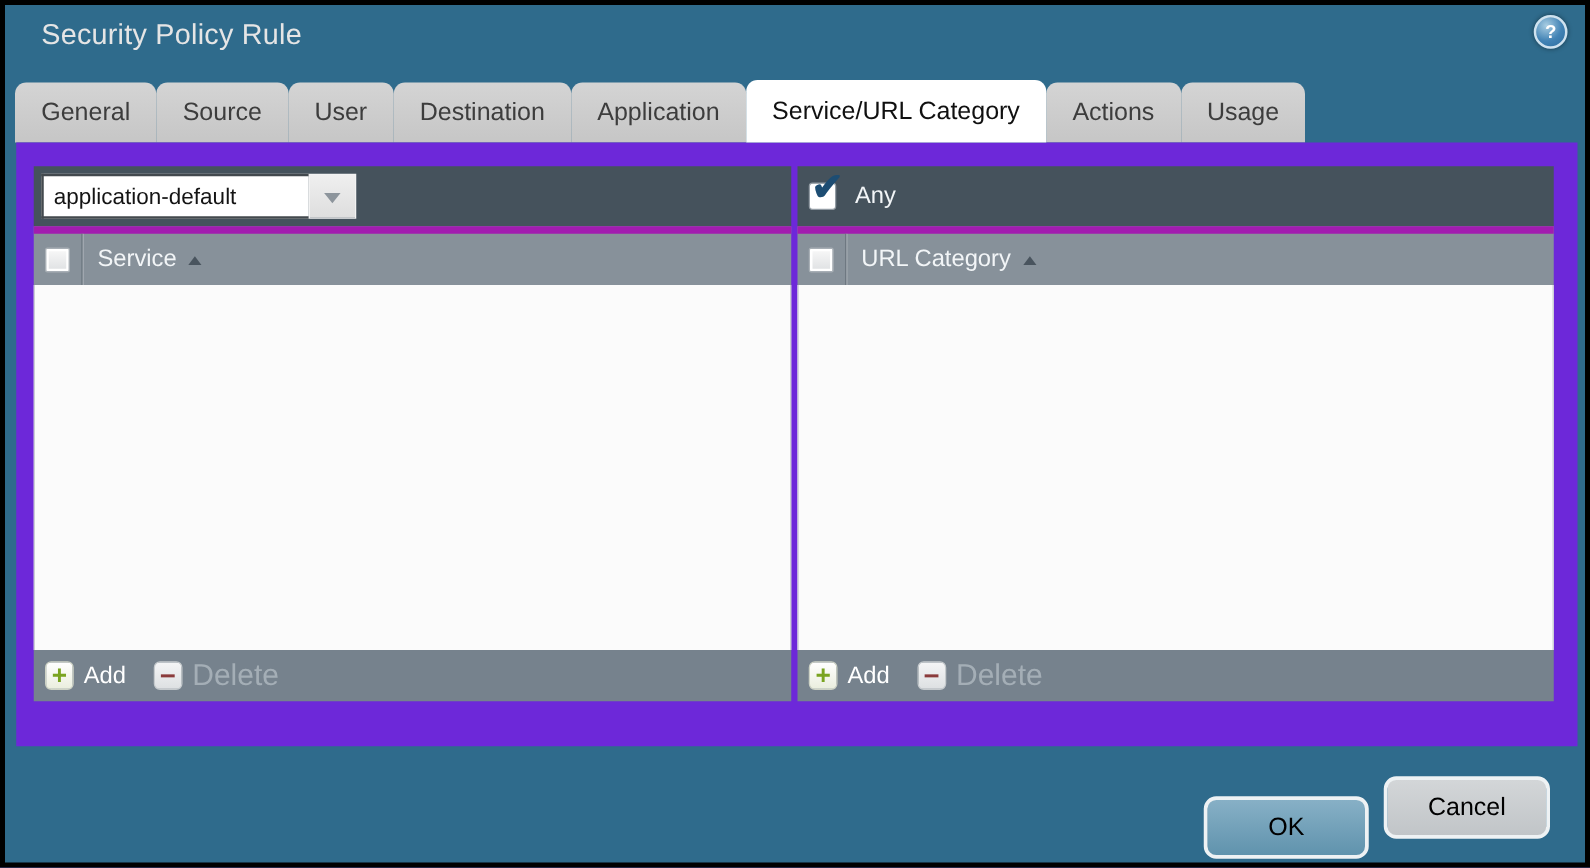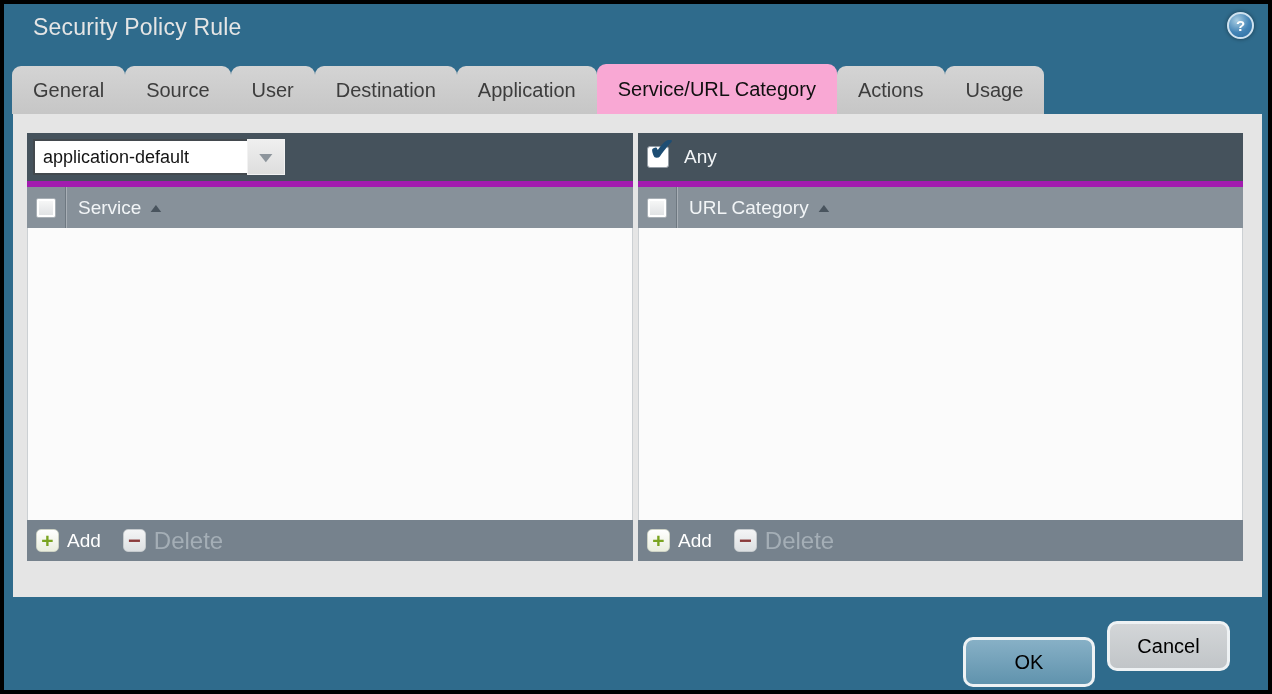--- a/index.html
+++ b/index.html
@@ -37,28 +37,28 @@
   .tab {
     height: 48px;
     display: flex; align-items: center; justify-content: center;
     padding: 0 21px;
     background: linear-gradient(#d4d4d4, #c6c6c6);
     border-radius: 9px 9px 0 0;
     color: #3d3d3d; font-size: 20px;
     cursor: pointer; white-space: nowrap;
   }
   .tab.active {
-    background: #f9a8d4; color: #101010; height: 50px; z-index: 3;
+    background: #ffffff; color: #101010; height: 50px; z-index: 3;
   }
 
   
   .content {
     position: absolute; left: 13px; top: 114px;
     width: 1249px; height: 483px;
-    background: #e5e5e5; z-index: 1;
+    background: #6d28d9; z-index: 1;
   }
 
   .panel {
     position: absolute; top: 19px; height: 428px;
     display: flex; flex-direction: column;
   }
   .panel-left  { left: 14px;  width: 606px; }
   .panel-right { left: 625px; width: 605px; }
 
   .panel-header {
@@ -148,21 +148,21 @@
     border-radius: 10px; border: 3px solid #eef2f4;
     display: flex; align-items: center; justify-content: center;
     font-size: 20px; color: #000000; cursor: pointer;
   }
   .btn-ok {
     left: 963px; width: 132px;
     background: linear-gradient(#87b0c6, #6093ad);
     margin-top: 16px;
   }
   .btn-cancel {
-    left: 1107px; width: 123px;
+    left: 1107px; width: 133px;
     background: linear-gradient(#d3d6d8, #c1c5c8);
   }
 </style>
 </head>
 <body>
 
 <div class="screen">
 
   <div class="dialog-title">Security Policy Rule</div>
 

